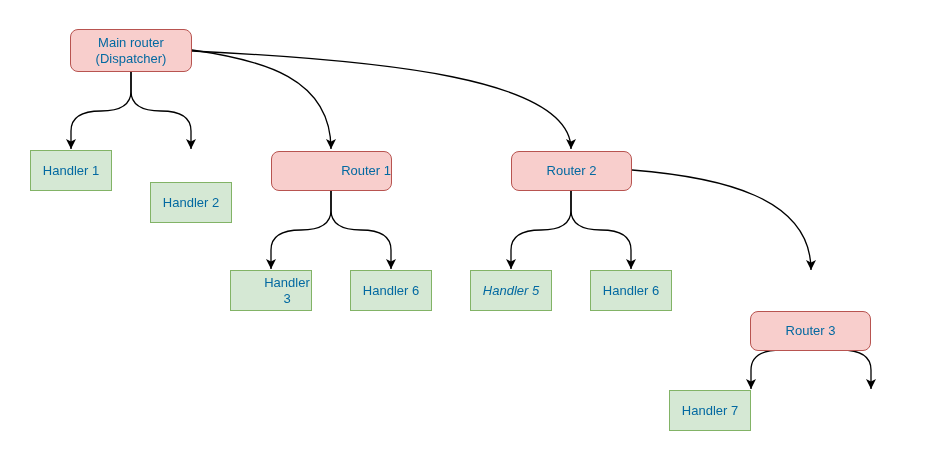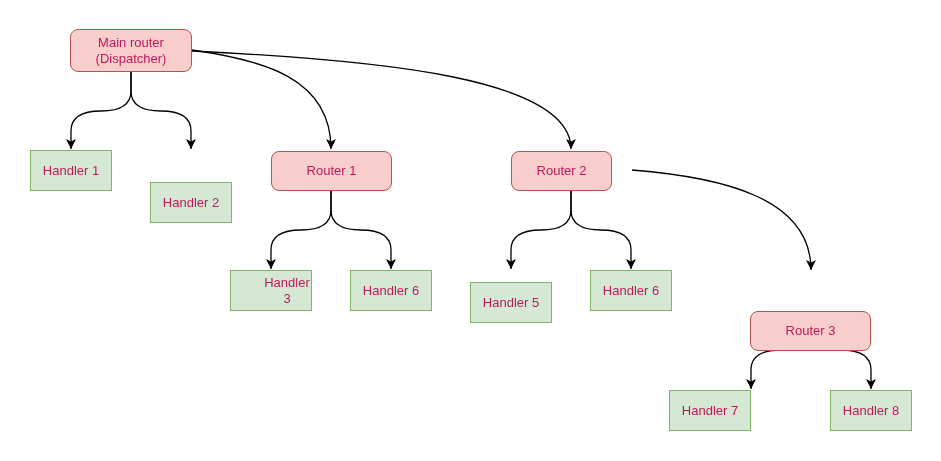--- a/index.html
+++ b/index.html
@@ -1,45 +1,45 @@
 <!DOCTYPE html>
 <html style="--router_fill: #f8cecc; --router_border: #b85450; --handler_fill: #d5e8d4; --handler_border: #82b366; --edge: #000000; --background: #ffffff;"><head>
 <meta charset="utf-8">
 <style>
   html,body{margin:0;padding:0;background:#ffffff;}
   .stage{
     position:relative;width:941px;height:461px;background:#ffffff;overflow:hidden;
-    font-family:"Liberation Sans",sans-serif;color:#be185d;
+    font-family:"Liberation Sans",sans-serif;color:#0369a1;
   }
   .edges{position:absolute;left:0;top:0;width:941px;height:461px;}
   .edges path.edge{fill:none;stroke:var(--edge,#000);stroke-width:1.3px;}
   .edges .arrowhead{fill:var(--edge,#000);stroke:none;}
   .node{
     position:absolute;box-sizing:border-box;display:flex;align-items:center;justify-content:center;
     text-align:center;font-size:13px;line-height:16px;
   }
   .router{
     background:var(--router_fill,#f8cecc);
     border:1.3px solid var(--router_border,#b85450);
     border-radius:8px;
   }
   .handler{
     background:var(--handler_fill,#d5e8d4);
     border:1.3px solid var(--handler_border,#82b366);
     width:82px;height:41px;
   }
   #n-main{left:70px;top:29px;width:122px;height:43px;}
-  #n-r1{left:271px;top:151px;width:121px;height:40px;}
-  #n-r2{left:511px;top:151px;width:101px;height:40px;}
+  #n-r1{left:271px;top:151px;width:121px;height:40px;justify-content:flex-end;}
+  #n-r2{left:511px;top:151px;width:121px;height:40px;}
   #n-r3{left:750px;top:271px;width:121px;height:40px;margin-top:40px;}
   #n-h1{left:30px;top:150px;}
   #n-h2{left:150px;top:150px;margin-top:32px;}
   #n-h3{left:230px;top:270px;padding-left:32px;}
   #n-h4{left:350px;top:270px;}
-  #n-h5{left:470px;top:282px;}
+  #n-h5{left:470px;top:270px;font-style:italic;}
   #n-h6{left:590px;top:270px;align-items:center;}
   #n-h7{left:669px;top:390px;}
   #n-h8{left:830px;top:390px;}
 </style>
 </head>
 <body>
 
 <div class="stage">
 
   <svg class="edges" viewBox="0 0 941 461" xmlns="http://www.w3.org/2000/svg">
@@ -92,17 +92,14 @@
   </div>
   <div class="node handler" id="n-h5">
     <span>Handler 5</span>
   </div>
   <div class="node handler" id="n-h6">
     <span>Handler 6</span>
   </div>
   <div class="node handler" id="n-h7">
     <span>Handler 7</span>
   </div>
-  <div class="node handler" id="n-h8">
-    <span>Handler 8</span>
-  </div>
 
 </div>
 
 </body></html>

